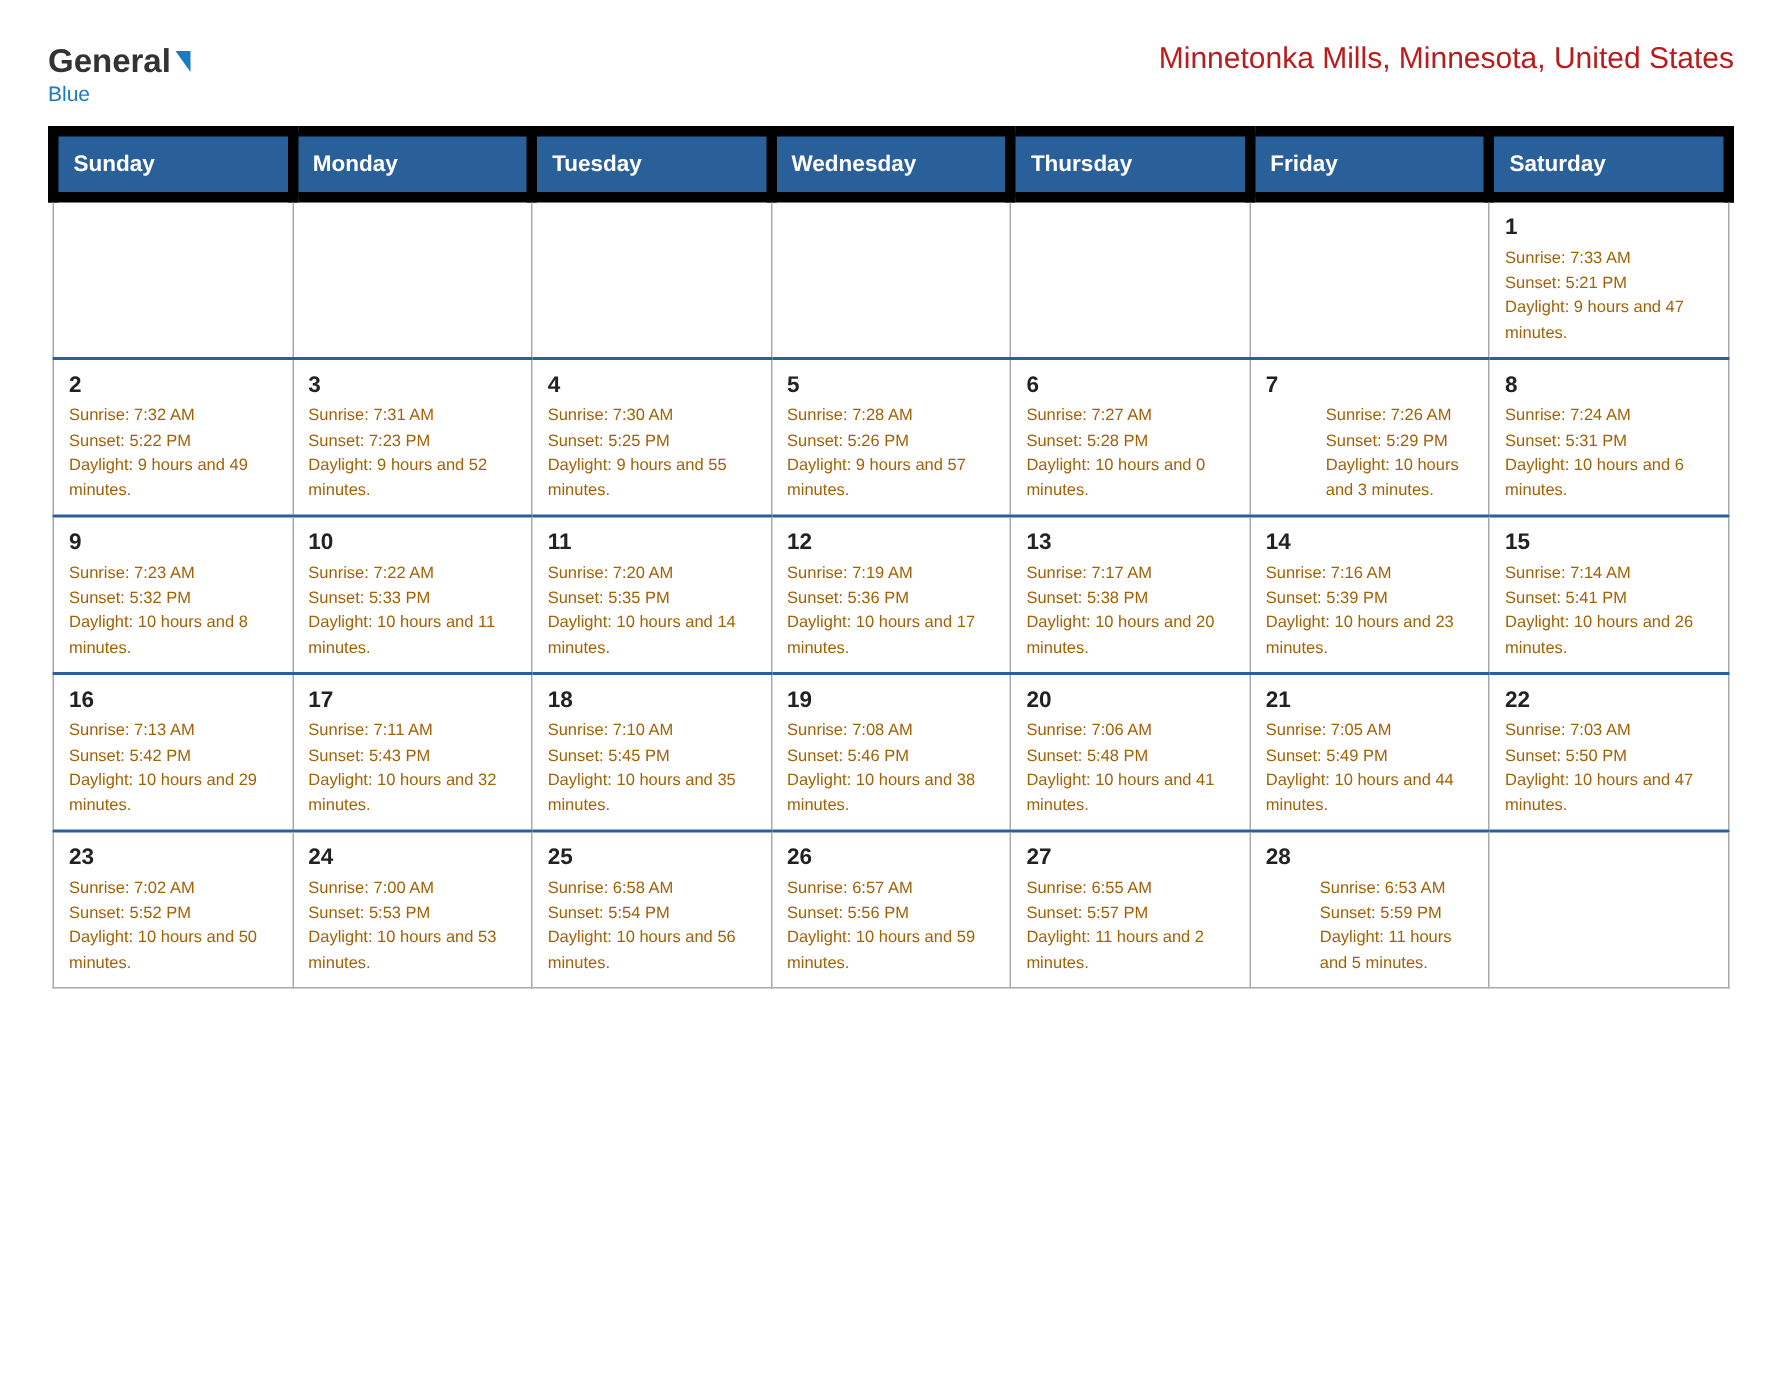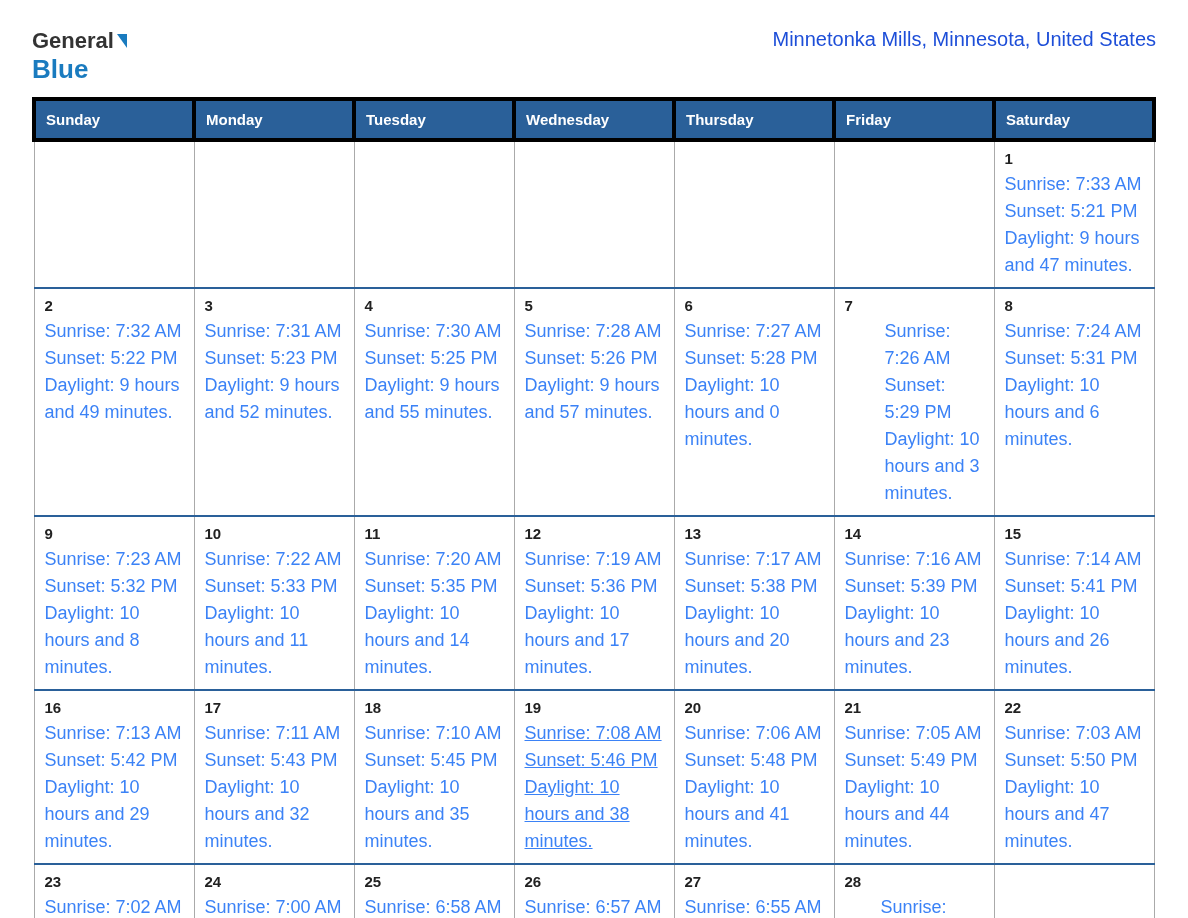--- a/index.html
+++ b/index.html
@@ -26,36 +26,36 @@
       text-align: right;
     }
     .main-title {
       font-size: 48px;
       font-weight: bold;
       color: #222;
       line-height: 1.1;
     }
     .subtitle {
       font-size: 20px;
-      color: #1d4ed8;
+      color: #b91c1c;
       margin-top: 4px;
     }
     .calendar {
       width: 100%;
       border-collapse: collapse;
       margin-top: 12px;
     }
     .calendar thead th {
       background-color: #2a6099;
       color: #fff;
       font-size: 15px;
       font-weight: bold;
       padding: 10px 10px;
       text-align: left;
-      border: 4px solid #000000;
+      border: 7px solid #000000;
     }
     .calendar tbody td {
       border: 1px solid #aaa;
       vertical-align: top;
       padding: 8px 10px;
       width: 14.28%;
       min-height: 100px;
       font-size: 13px;
       color: #333;
       background: #fff;
@@ -67,40 +67,40 @@
       border-top: 2px solid #2a6099;
     }
     .day-number {
       font-size: 15px;
       font-weight: bold;
       color: #222;
       display: block;
       margin-bottom: 4px;
     }
     .day-info {
-      font-size: 18px;
-      color: #3b82f6;
+      font-size: 11px;
+      color: #a16207;
       line-height: 1.5;
     }
     .empty-cell {
       background: #f9f9f9;
     }
     .logo-row {
       display: flex;
       align-items: center;
       text-align: right;
     }
     .logo-text-general {
       font-size: 22px;
       font-weight: bold;
       color: #333;
     }
     .logo-text-blue {
-      font-size: 26px;
-      font-weight: bold;
+      font-size: 14px;
+      font-weight: normal;
       color: #1a7bbf;
     }
   </style>
 </head>
 <body>
 
 <div class="header">
   <div class="logo">
     <div class="logo-row">
       <span class="logo-text-general">General</span>
@@ -145,21 +145,21 @@
       <tr>
         <td>
           <span class="day-number">2</span>
           <div class="day-info" style="white-space: pre-line;">Sunrise: 7:32 AM
 Sunset: 5:22 PM
 Daylight: 9 hours and 49 minutes.</div>
         </td>
         <td>
           <span class="day-number">3</span>
           <div class="day-info" style="white-space: pre-line;">Sunrise: 7:31 AM
-Sunset: 5:23 PM
+Sunset: 7:23 PM
 Daylight: 9 hours and 52 minutes.</div>
         </td>
         <td>
           <span class="day-number">4</span>
           <div class="day-info" style="white-space: pre-line;">Sunrise: 7:30 AM
 Sunset: 5:25 PM
 Daylight: 9 hours and 55 minutes.</div>
         </td>
         <td>
           <span class="day-number">5</span>
@@ -244,21 +244,21 @@
 Daylight: 10 hours and 32 minutes.</div>
         </td>
         <td>
           <span class="day-number">18</span>
           <div class="day-info" style="white-space: pre-line;">Sunrise: 7:10 AM
 Sunset: 5:45 PM
 Daylight: 10 hours and 35 minutes.</div>
         </td>
         <td>
           <span class="day-number">19</span>
-          <div class="day-info" style="white-space: pre-line; text-decoration: underline;">Sunrise: 7:08 AM
+          <div class="day-info" style="white-space: pre-line;">Sunrise: 7:08 AM
 Sunset: 5:46 PM
 Daylight: 10 hours and 38 minutes.</div>
         </td>
         <td>
           <span class="day-number">20</span>
           <div class="day-info" style="white-space: pre-line;">Sunrise: 7:06 AM
 Sunset: 5:48 PM
 Daylight: 10 hours and 41 minutes.</div>
         </td>
         <td>

